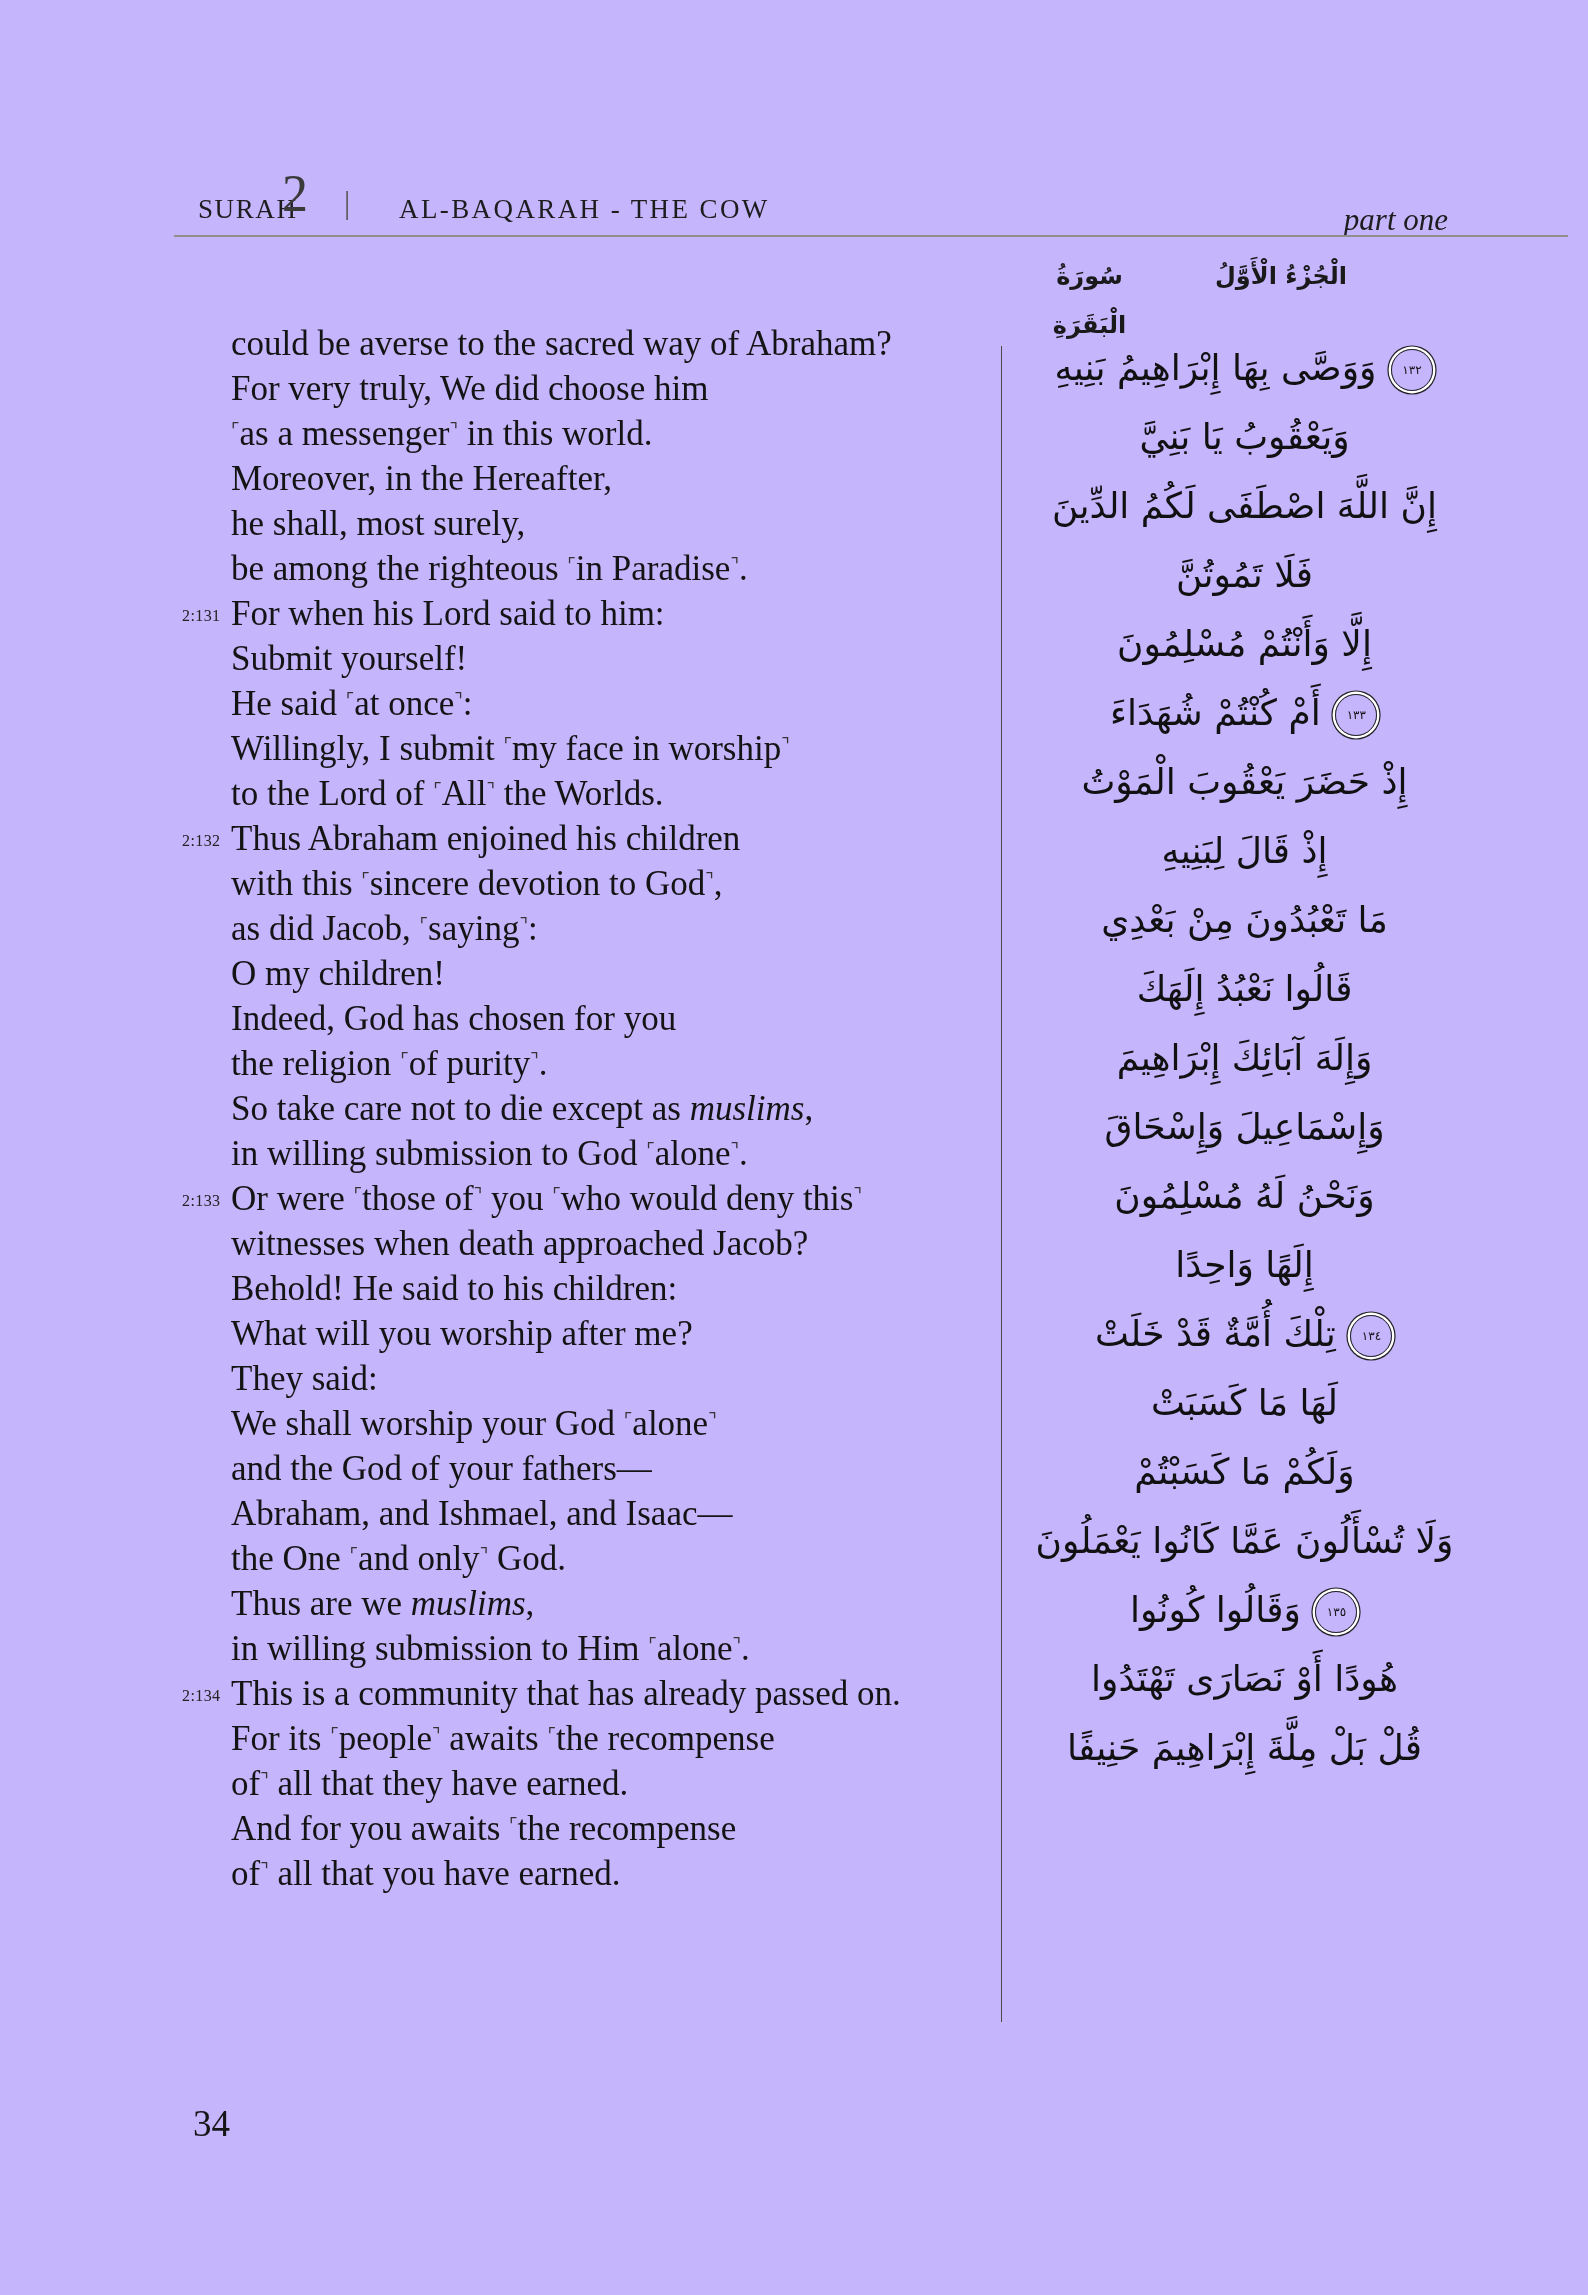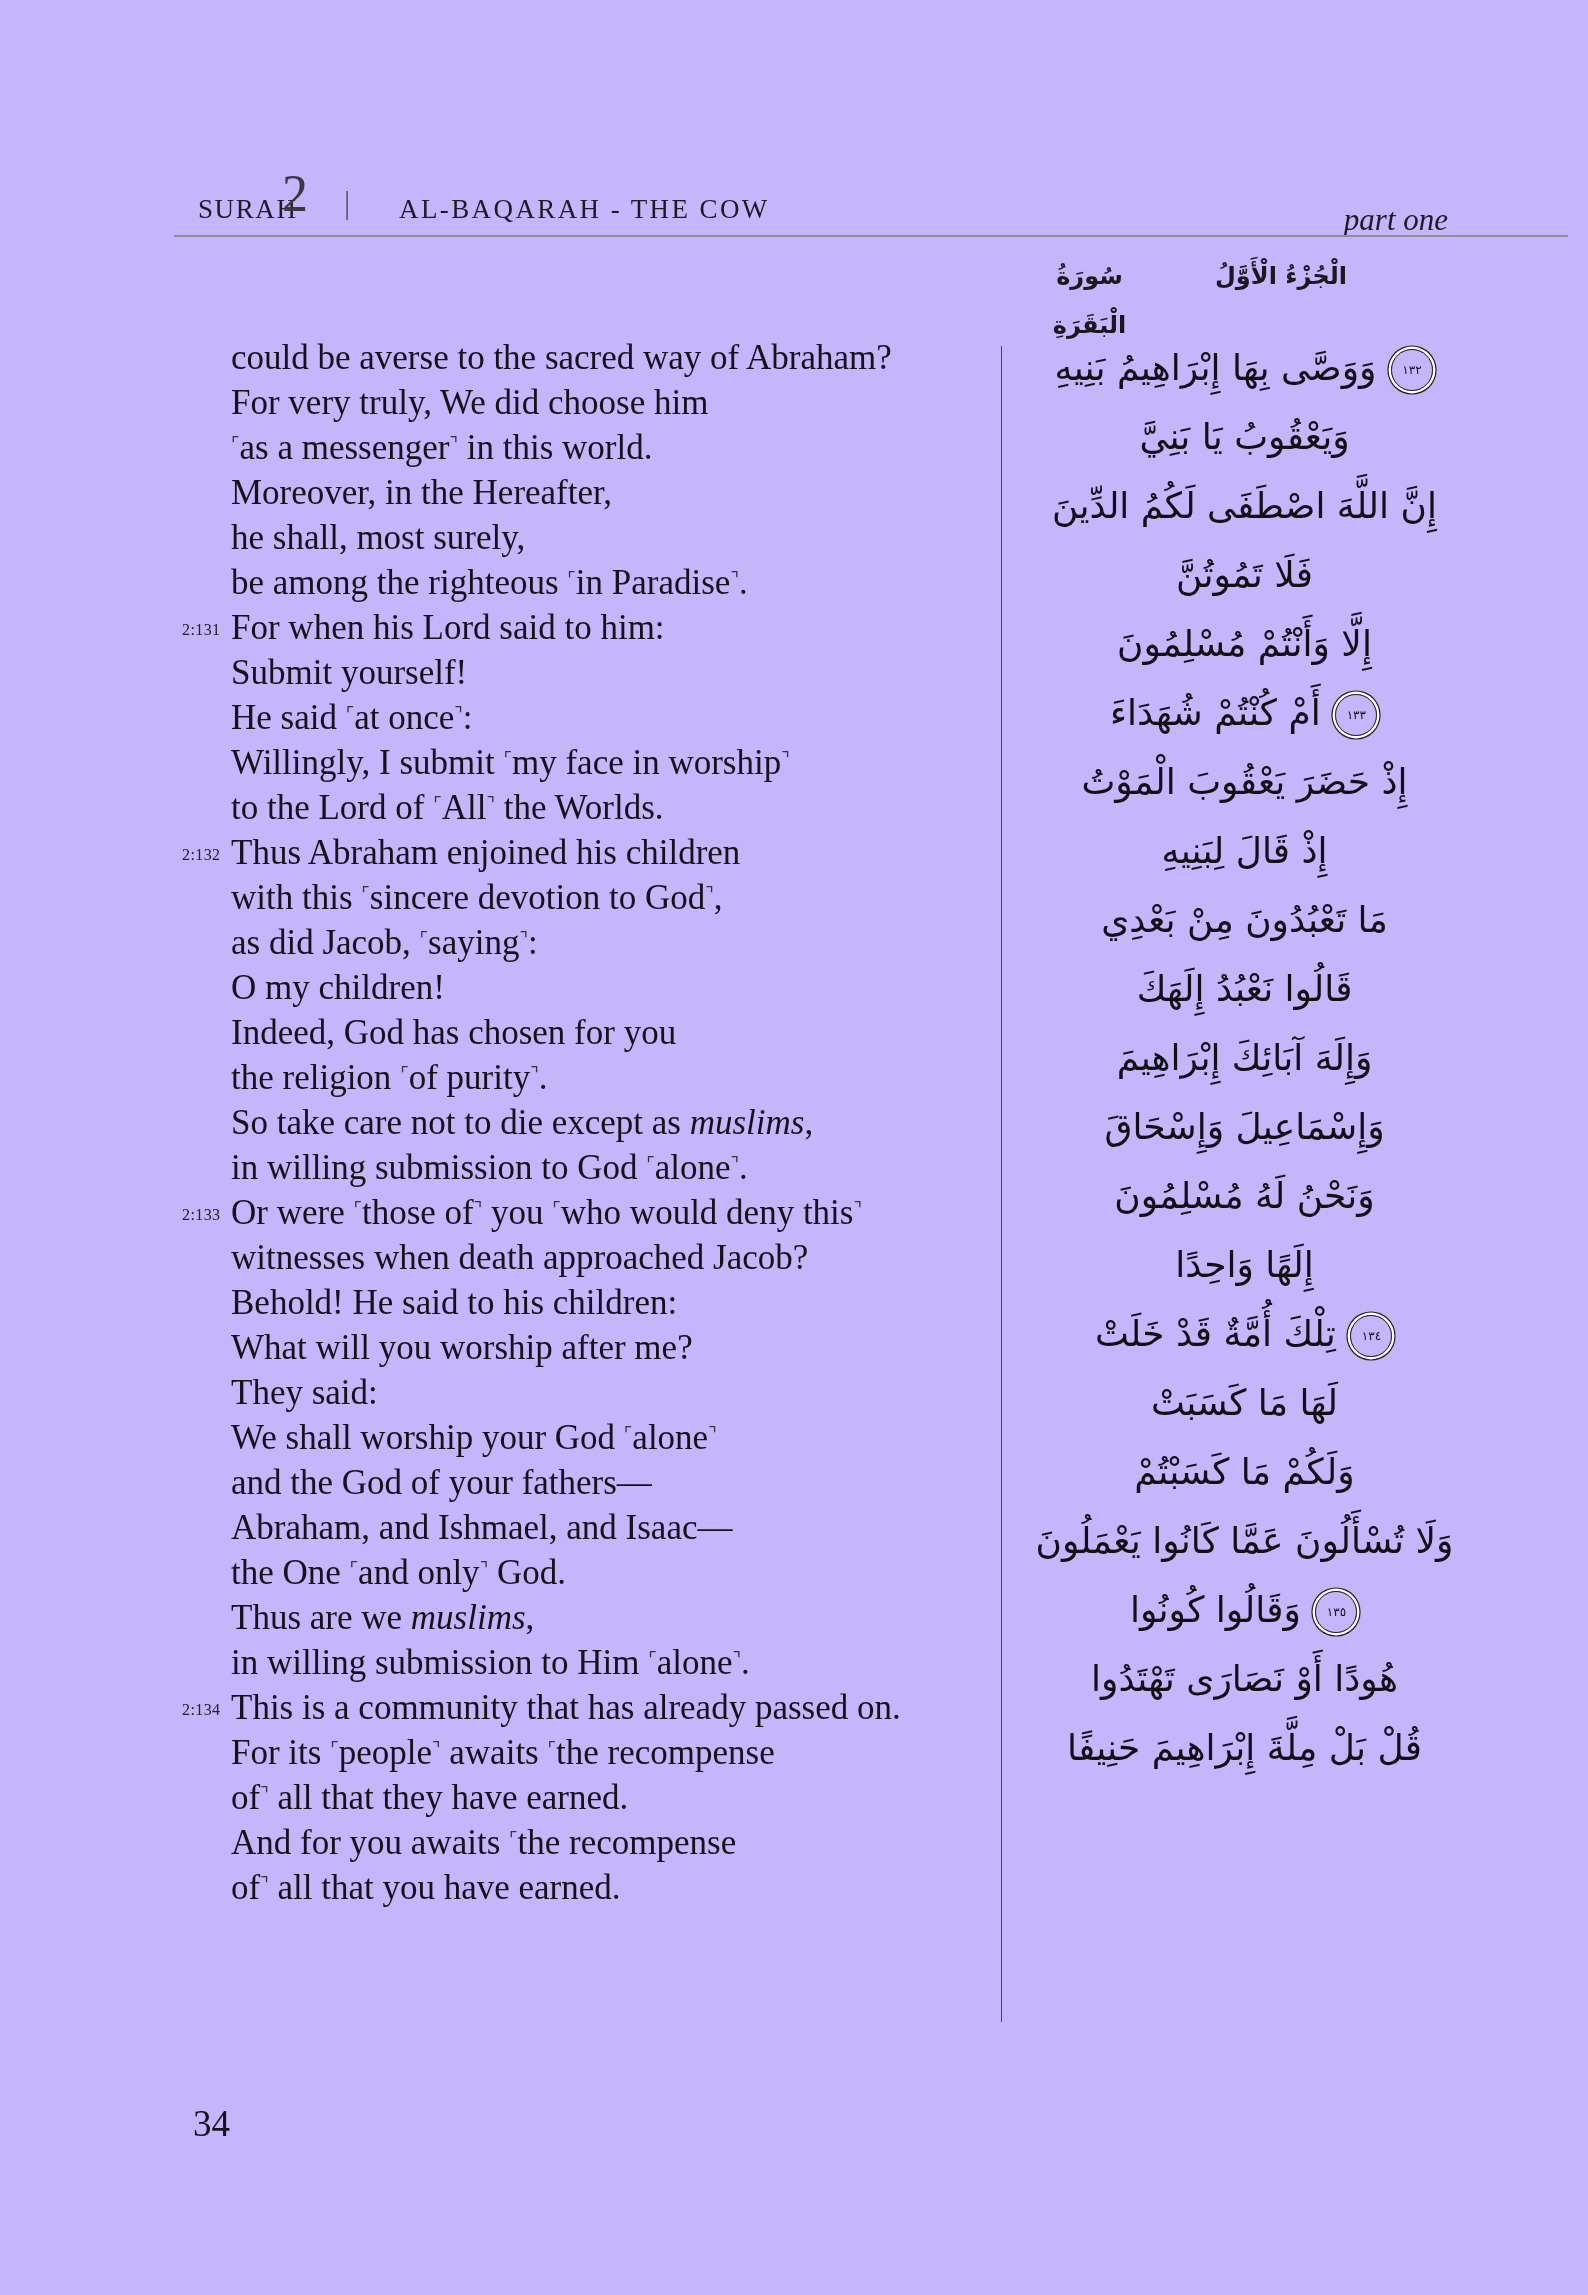--- a/index.html
+++ b/index.html
@@ -46,21 +46,21 @@
     direction:rtl;text-align:center;line-height:49px;
   }
   .subhead-surah{left:1029px;width:121px;}
   .subhead-juz{left:1212px;width:138px;}
   
   .divider{
     position:absolute;left:1001px;top:346px;width:0;height:1676px;
     border-left:1.6px solid #4a4a4a;
   }
   
-  .english-col{position:absolute;left:231px;top:335px;width:744px;}
+  .english-col{position:absolute;left:231px;top:321px;width:744px;}
   .eline{
     position:relative;height:45px;line-height:45px;
     font-size:35px;white-space:nowrap;
   }
   .eline i{font-style:italic;text-align:right;}
   .vlabel{
     position:absolute;left:-49px;top:0;
     font-size:16px;line-height:49px;color:#222;
     letter-spacing:0.4px;
   }

